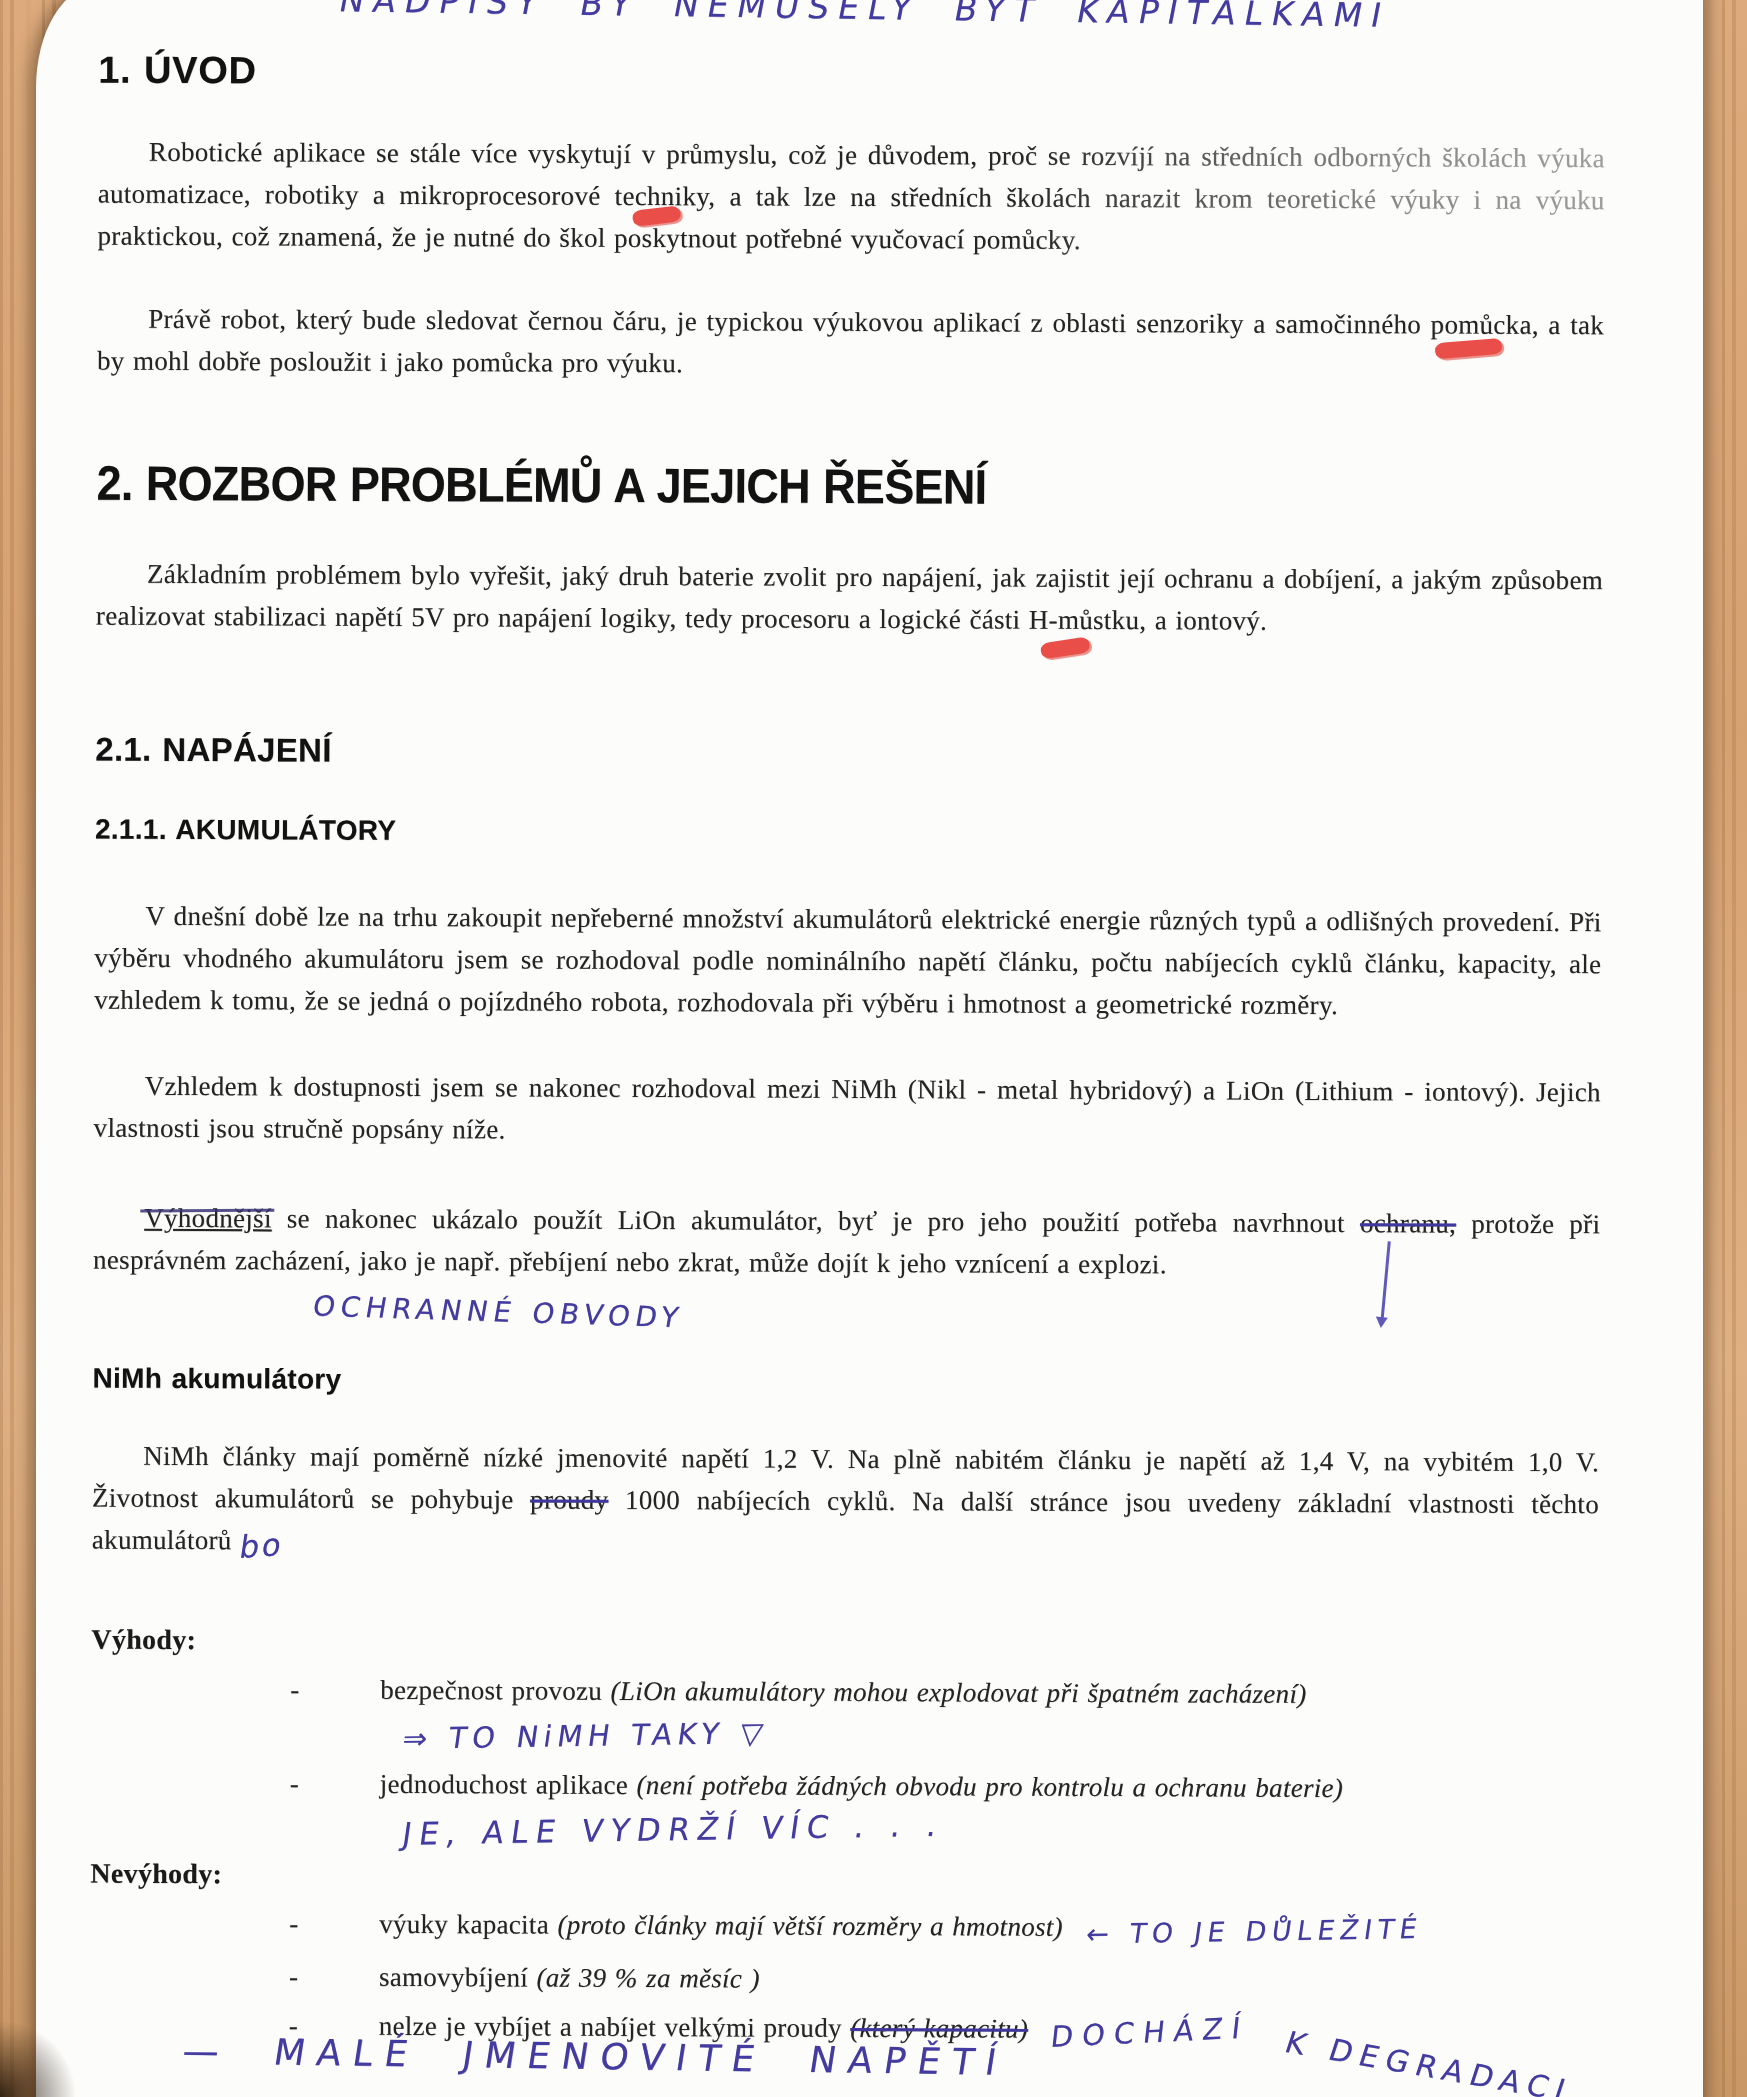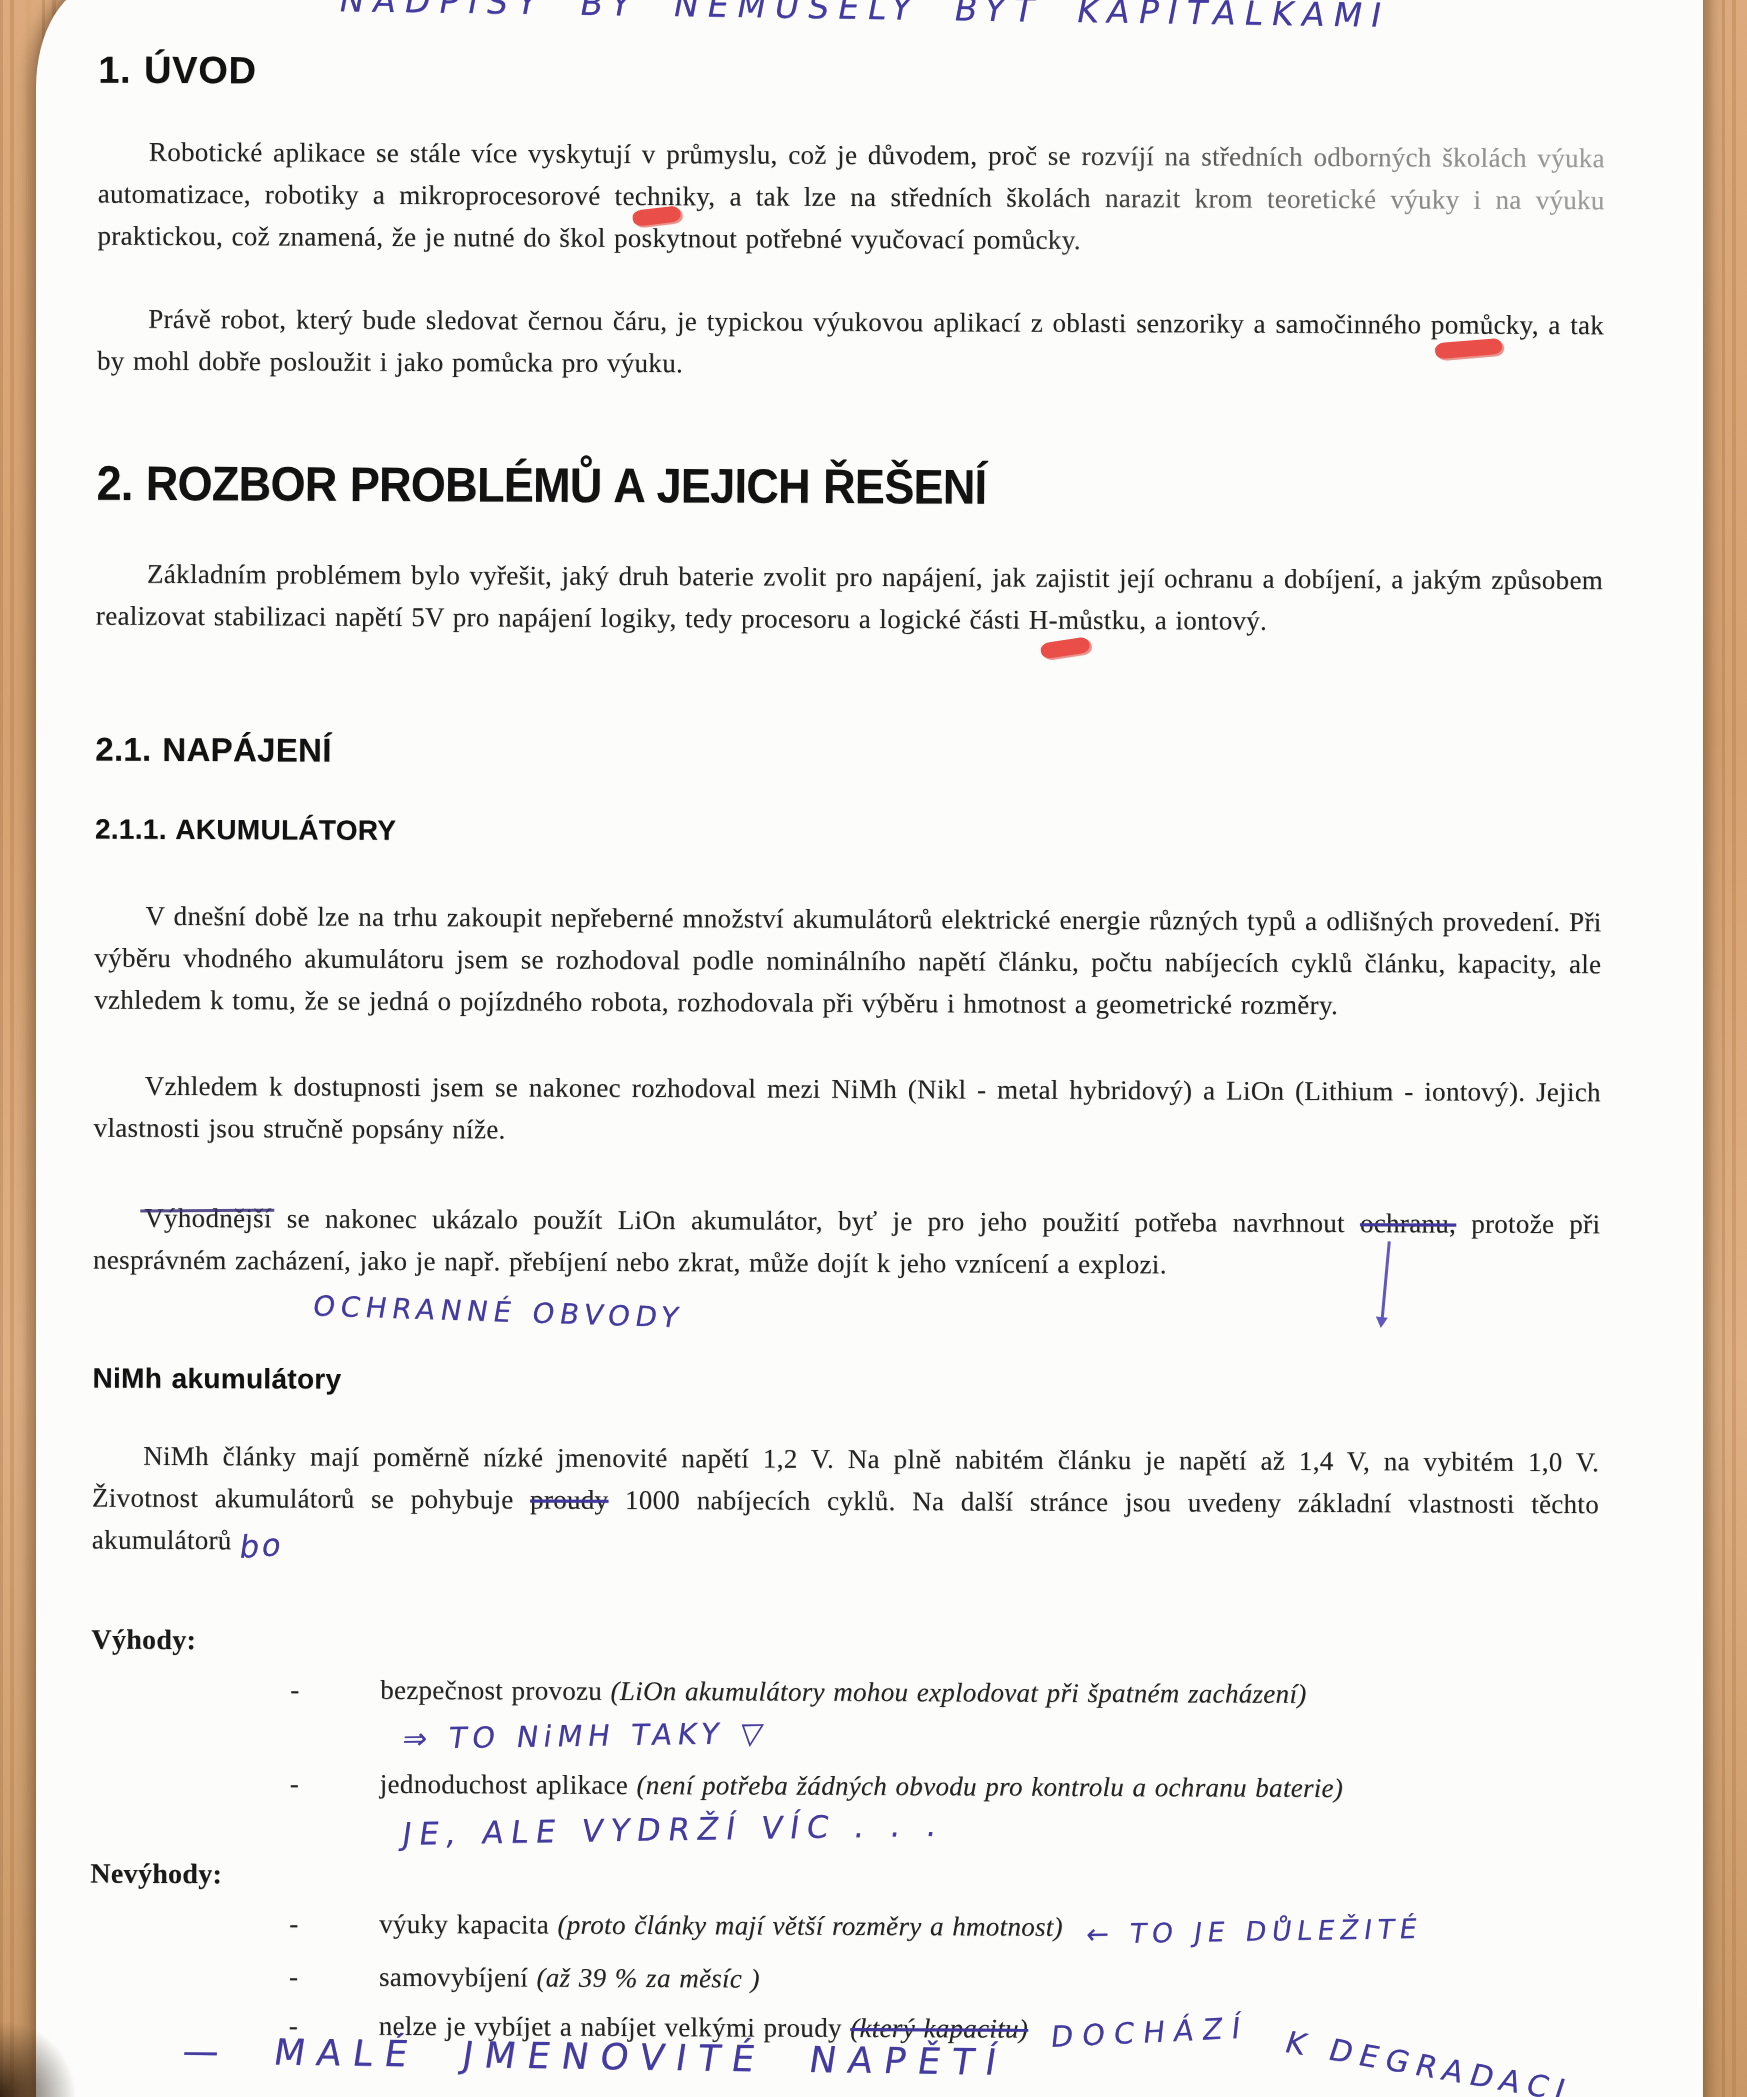--- a/index.html
+++ b/index.html
@@ -57,21 +57,21 @@
   .rm::after{
     content:"";position:absolute;height:16.4px;bottom:-13.7px;
     background:#e8403a;border-radius:9.6px/6.8px;opacity:.92;
     box-shadow:2px 2px 0.7px rgba(214,40,30,.55);
   }
   .rm1::after{left:18%;width:48%;transform:rotate(-7deg);}
   .rm2::after{left:4%;width:62%;transform:rotate(-5deg);bottom:-18px;}
   .rm3::after{left:10%;width:42%;transform:rotate(-9deg);bottom:-20.5px;}
   
   .strike-blue{text-decoration:line-through;text-decoration-color:#4038a0;text-decoration-thickness:3.4px;margin-top:8px;}
-  .overwrap{position:relative;}
+  .overwrap{position:relative;text-decoration:underline;}
   .overwrap::after{content:"";position:absolute;left:-4.1px;right:-2.7px;top:6.1px;height:2.7px;
     background:#383275;transform:rotate(-.6deg);opacity:.85;}
   .struckwrap{position:relative;}
   .varrow{position:absolute;left:24.6px;top:33px;width:2.7px;height:83px;background:#463db0;
     transform:rotate(5deg);opacity:.85;}
   .varrow::after{content:"";position:absolute;bottom:-9.6px;left:-4.8px;
     border:6.1px solid transparent;border-top:11px solid #463db0;}
   .hw{
     font-family:"DejaVu Sans",sans-serif;color:#433b9f;font-weight:500;
     display:inline-block;transform:rotate(-1.2deg) skewX(-9deg);
@@ -100,21 +100,21 @@
 
 <div class="paper">
   <div class="content">
 
     <span class="hw hw-top">NADPISY BY NEMUSELY BÝT KAPITÁLKAMI</span>
 
     <div class="h-sans h1">1. ÚVOD</div>
 
     <p class="p1"><span>Robotické aplikace se stále více vyskytují v průmyslu, což je důvodem, proč se rozvíjí na středních odborných školách výuka automatizace, robotiky a mikroprocesorové </span><span class="rm rm1"><span>techniky,</span></span><span> a tak lze na středních školách narazit krom teoretické výuky i na výuku praktickou, což znamená, že je nutné do škol poskytnout potřebné vyučovací pomůcky.</span></p>
 
-    <p class="p2"><span>Právě robot, který bude sledovat černou čáru, je typickou výukovou aplikací z oblasti senzoriky a samočinného </span><span class="rm rm2"><span>pomůcky,</span></span><span> a tak by mohl dobře posloužit i jako pomůcka pro výuku.</span></p>
+    <p class="p2"><span>Právě robot, který bude sledovat černou čáru, je typickou výukovou aplikací z oblasti senzoriky a samočinného </span><span class="rm rm2"><span>pomůcka,</span></span><span> a tak by mohl dobře posloužit i jako pomůcka pro výuku.</span></p>
 
     <div class="h-sans h2">2. ROZBOR PROBLÉMŮ A JEJICH ŘEŠENÍ</div>
 
     <p class="p3"><span>Základním problémem bylo vyřešit, jaký druh baterie zvolit pro napájení, jak zajistit její ochranu a dobíjení, a jakým způsobem realizovat stabilizaci napětí 5V pro napájení logiky, tedy procesoru a logické části </span><span class="rm rm3"><span>H-můstku,</span></span><span> a iontový.</span></p>
 
     <div class="h-sans h21">2.1. NAPÁJENÍ</div>
     <div class="h-sans h211">2.1.1. AKUMULÁTORY</div>
 
     <p class="p4">V dnešní době lze na trhu zakoupit nepřeberné množství akumulátorů elektrické energie různých typů a odlišných provedení. Při výběru vhodného akumulátoru jsem se rozhodoval podle nominálního napětí článku, počtu nabíjecích cyklů článku, kapacity, ale vzhledem k tomu, že se jedná o pojízdného robota, rozhodovala při výběru i hmotnost a geometrické rozměry.</p>
     <p class="p5">Vzhledem k dostupnosti jsem se nakonec rozhodoval mezi NiMh (Nikl - metal hybridový) a LiOn (Lithium - iontový). Jejich vlastnosti jsou stručně popsány níže.</p>

